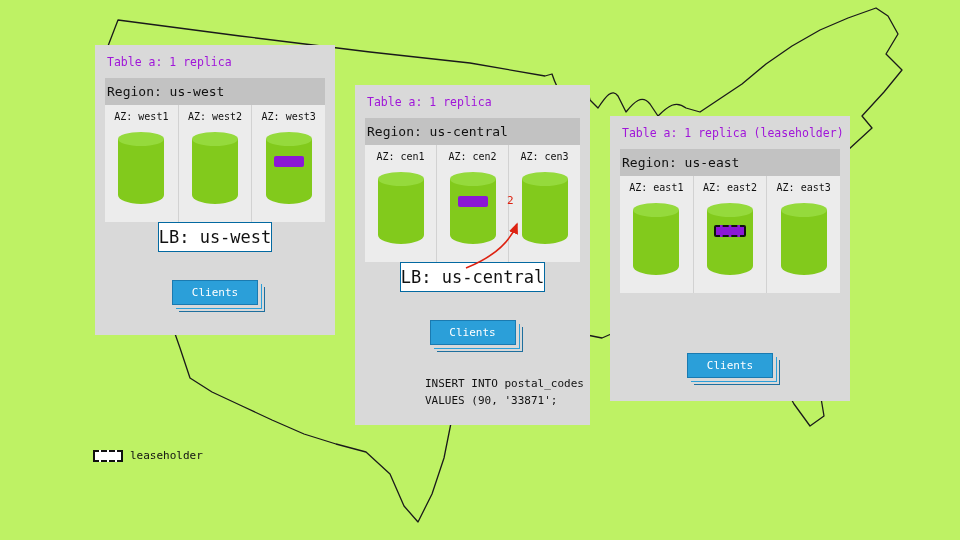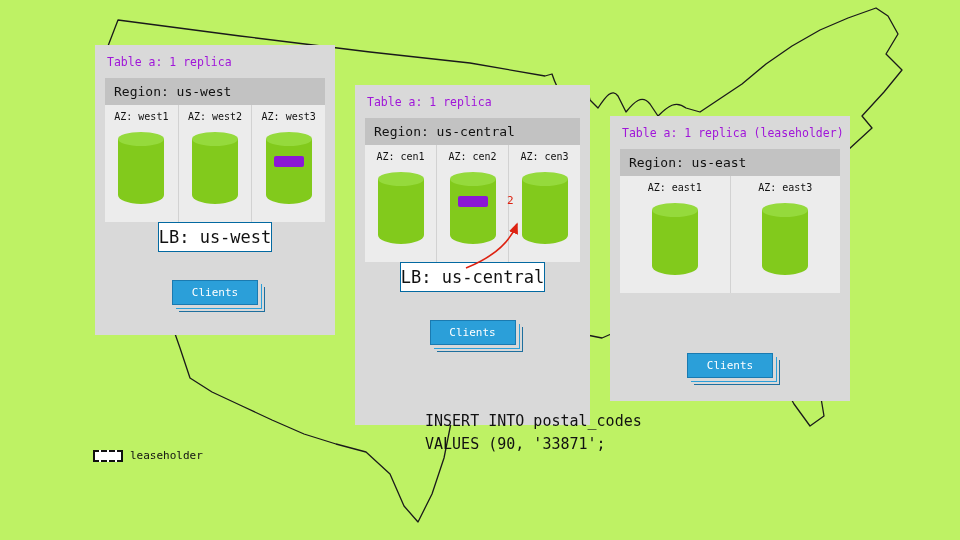--- a/index.html
+++ b/index.html
@@ -16,21 +16,21 @@
   .panel-central { left:355px; top:85px;  width:235px; height:340px; }
   .panel-east    { left:610px; top:116px; width:240px; height:285px; }
 
   .panel-title {
     padding:10px 12px 9px; font-size:11.5px; letter-spacing:0;
     color:var(--accent-purple,#a016d9); white-space:nowrap;
   }
   .inner { margin:0 10px; }
   .region-header {
     background:var(--header-gray,#c2c2c2); color:#111;
-    font-size:13px; padding:6px 9px; white-space:nowrap;
+    font-size:13px; padding:6px 2px; white-space:nowrap;
   }
   .az-row { display:flex; background:var(--az-gray,#ececec); }
   .az {
     flex:1; display:flex; flex-direction:column; align-items:center;
     padding:6px 0 18px; border-left:1px solid #d2d2d2;justify-content:space-between;
   }
   .az:first-child { border-left:none; }
   .az-label { font-size:10px; color:#111; margin-bottom:10px; white-space:nowrap; }
 
   .cylinder { position:relative; width:46px; height:72px; }
@@ -64,21 +64,21 @@
     width:60px; padding:5px 12px; text-align:center;
     background:var(--clients-blue,#2b9fd9); color:#ffffff; font-size:11px;
     border:1px solid #1a7ab0;
     box-shadow:3px 3px 0 var(--panel-gray,#d9d9d9), 4px 4px 0 var(--clients-blue,#2b9fd9),
                6px 6px 0 var(--panel-gray,#d9d9d9), 7px 7px 0 #1e6f9e;
   }
   .panel-east .clients { top:237px; }
 
   .sql {
     position:absolute; left:70px; top:290px;
-    font-size:15px; color:#111; line-height:1.55; white-space:nowrap;margin-top:35px;
+    font-size:11px; color:#111; line-height:1.55; white-space:nowrap;
   }
 
   .arrow-num {
     position:absolute; left:507px; top:194px; z-index:7;
     color:var(--arrow-red,#dd2211); font-size:11px;
   }
 
   .legend {
     position:absolute; left:93px; top:449px; z-index:3;
     display:flex; align-items:center; font-size:11px; color:#111;
@@ -195,20 +195,29 @@
       <div class="az-row">
         <div class="az">
           <div class="az-label">AZ: east1</div>
           <div class="cylinder">
             <div class="cyl-top"></div>
             <div class="cyl-body"></div>
 
           </div>
         </div>
         <div class="az">
+          <div class="az-label">AZ: east2</div>
+          <div class="cylinder">
+            <div class="cyl-top"></div>
+            <div class="cyl-body"></div>
+
+            <div class="replica leaseholder"></div>
+          </div>
+        </div>
+        <div class="az">
           <div class="az-label">AZ: east3</div>
           <div class="cylinder">
             <div class="cyl-top"></div>
             <div class="cyl-body"></div>
 
           </div>
         </div>
       </div>
     </div>
     <div class="clients">Clients</div>

